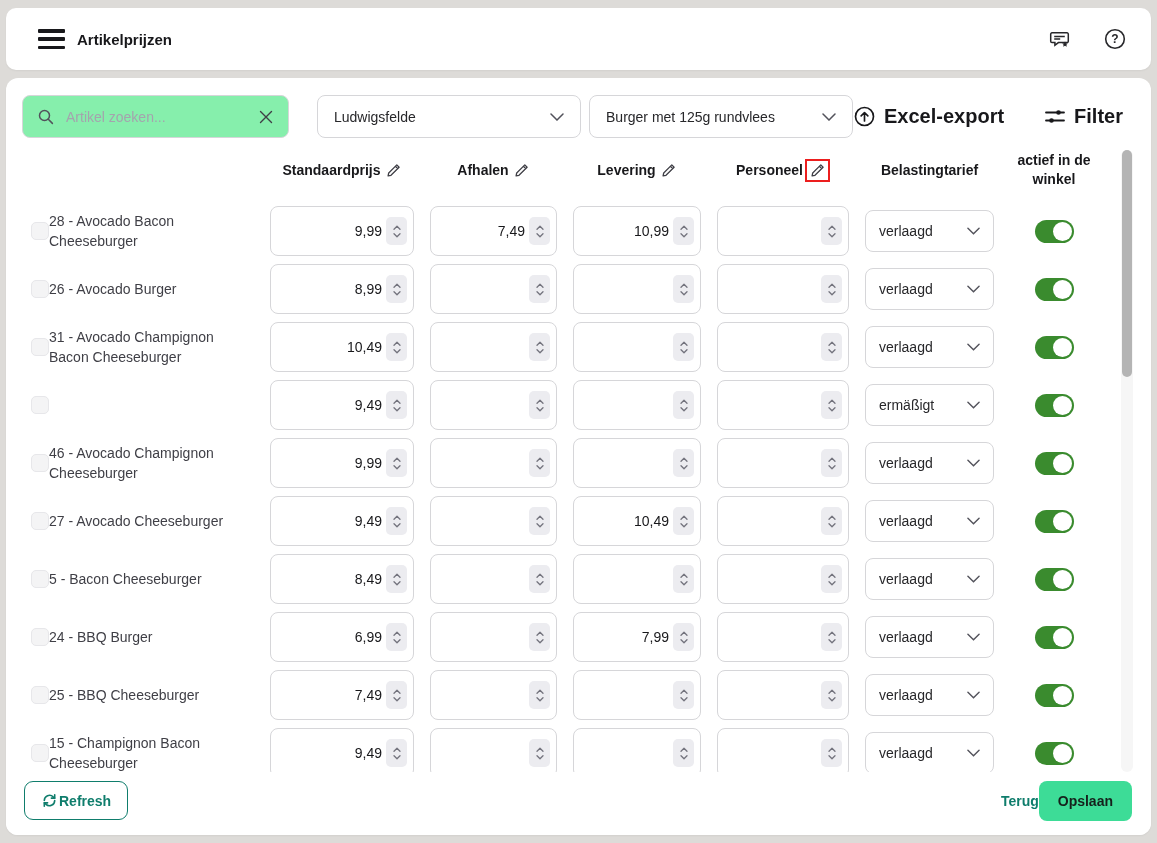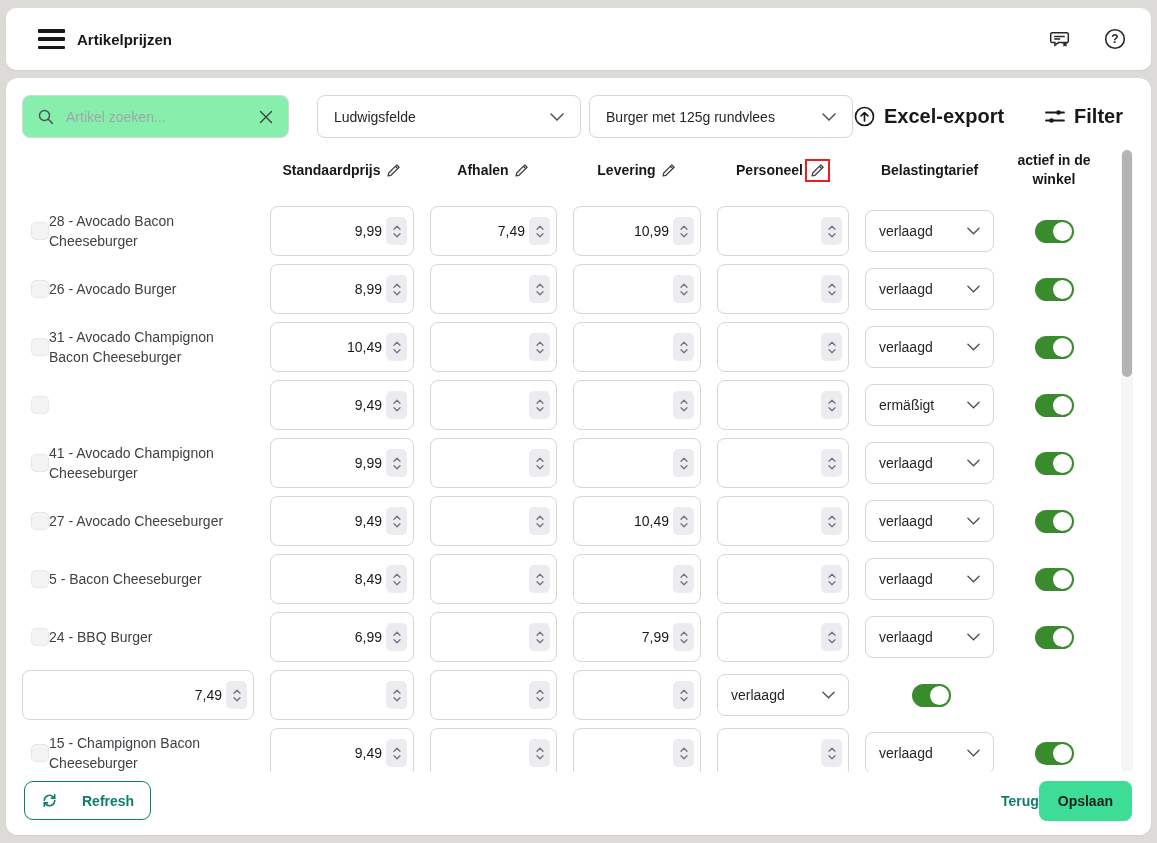--- a/index.html
+++ b/index.html
@@ -106,21 +106,21 @@
     position:absolute; top:0; left:1px; width:10px; height:227px;
     background:#b4b4b4; border-radius:5px; cursor:grab;
   }
 
   
   .footer {
     position:absolute; left:0; right:0; bottom:0; height:63px; background:#fff;
     display:flex; align-items:center; padding:0 19px 6px 18px;
   }
   .refresh-btn {
-    display:flex; align-items:center; gap:24px; height:39px; padding:0 16px;
+    display:flex; align-items:center; gap:1px; height:39px; padding:0 16px;
     border:1.5px solid #0f7d6c; border-radius:9px; background:#fff;
     color:#0f7d6c; font-size:14px; font-weight:700; cursor:pointer;
     font-family:"Liberation Sans", sans-serif;
   }
   .back-btn {
     margin-left:auto; color:#0f7d6c; font-size:14px; font-weight:700;
     background:none; border:none; cursor:pointer; font-family:"Liberation Sans", sans-serif;
   }
   .save-btn {
     height:40px; padding:0 19px; border:none; border-radius:8px;
@@ -474,21 +474,21 @@
     <div class="cell active-cell">
       <span class="toggle on">
             <span class="knob"></span>
           </span>
     </div>
   </div>
 
   <div class="grid row">
     <div class="cell name-cell">
       <span class="checkbox"></span>
-      <span class="article-name">41 - Avocado Champignon Cheeseburger</span>
+      <span class="article-name">46 - Avocado Champignon Cheeseburger</span>
     </div>
     <div class="cell">
       <div class="num-input">
         <input type="text" value="9,99" style="">
         <span class="spinner">
           <svg width="10" height="15" viewBox="0 0 10 15" fill="none" stroke="#73737d" stroke-width="1.3" stroke-linecap="round" stroke-linejoin="round">
             <path d="M2 5.2L5 2.2l3 3M2 9.8l3 3 3-3"></path>
           </svg>
         </span>
       </div>
@@ -712,20 +712,24 @@
       </div>
     </div>
     <div class="cell active-cell">
       <span class="toggle on">
             <span class="knob"></span>
           </span>
     </div>
   </div>
 
   <div class="grid row">
+    <div class="cell name-cell">
+      <span class="checkbox"></span>
+      <span class="article-name">25 - BBQ Cheeseburger</span>
+    </div>
     <div class="cell">
       <div class="num-input">
         <input type="text" value="7,49" style="">
         <span class="spinner">
           <svg width="10" height="15" viewBox="0 0 10 15" fill="none" stroke="#73737d" stroke-width="1.3" stroke-linecap="round" stroke-linejoin="round">
             <path d="M2 5.2L5 2.2l3 3M2 9.8l3 3 3-3"></path>
           </svg>
         </span>
       </div>
     </div>

